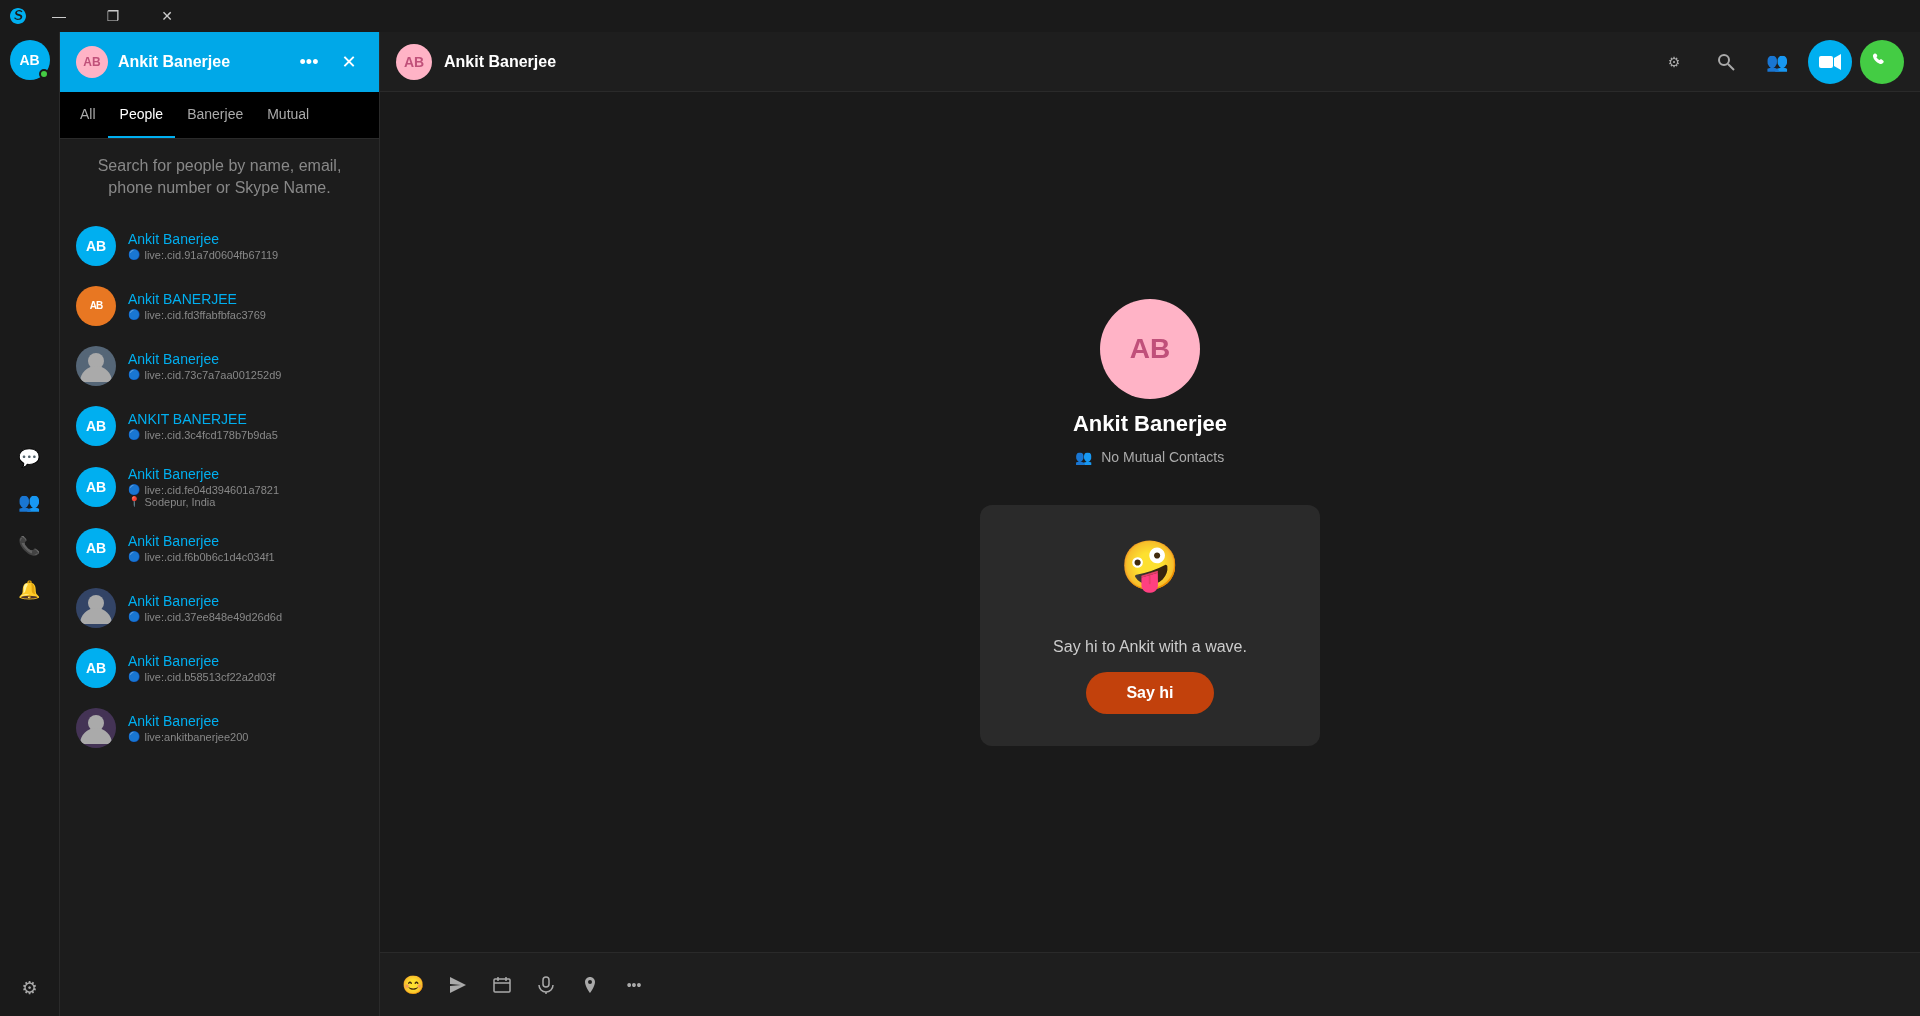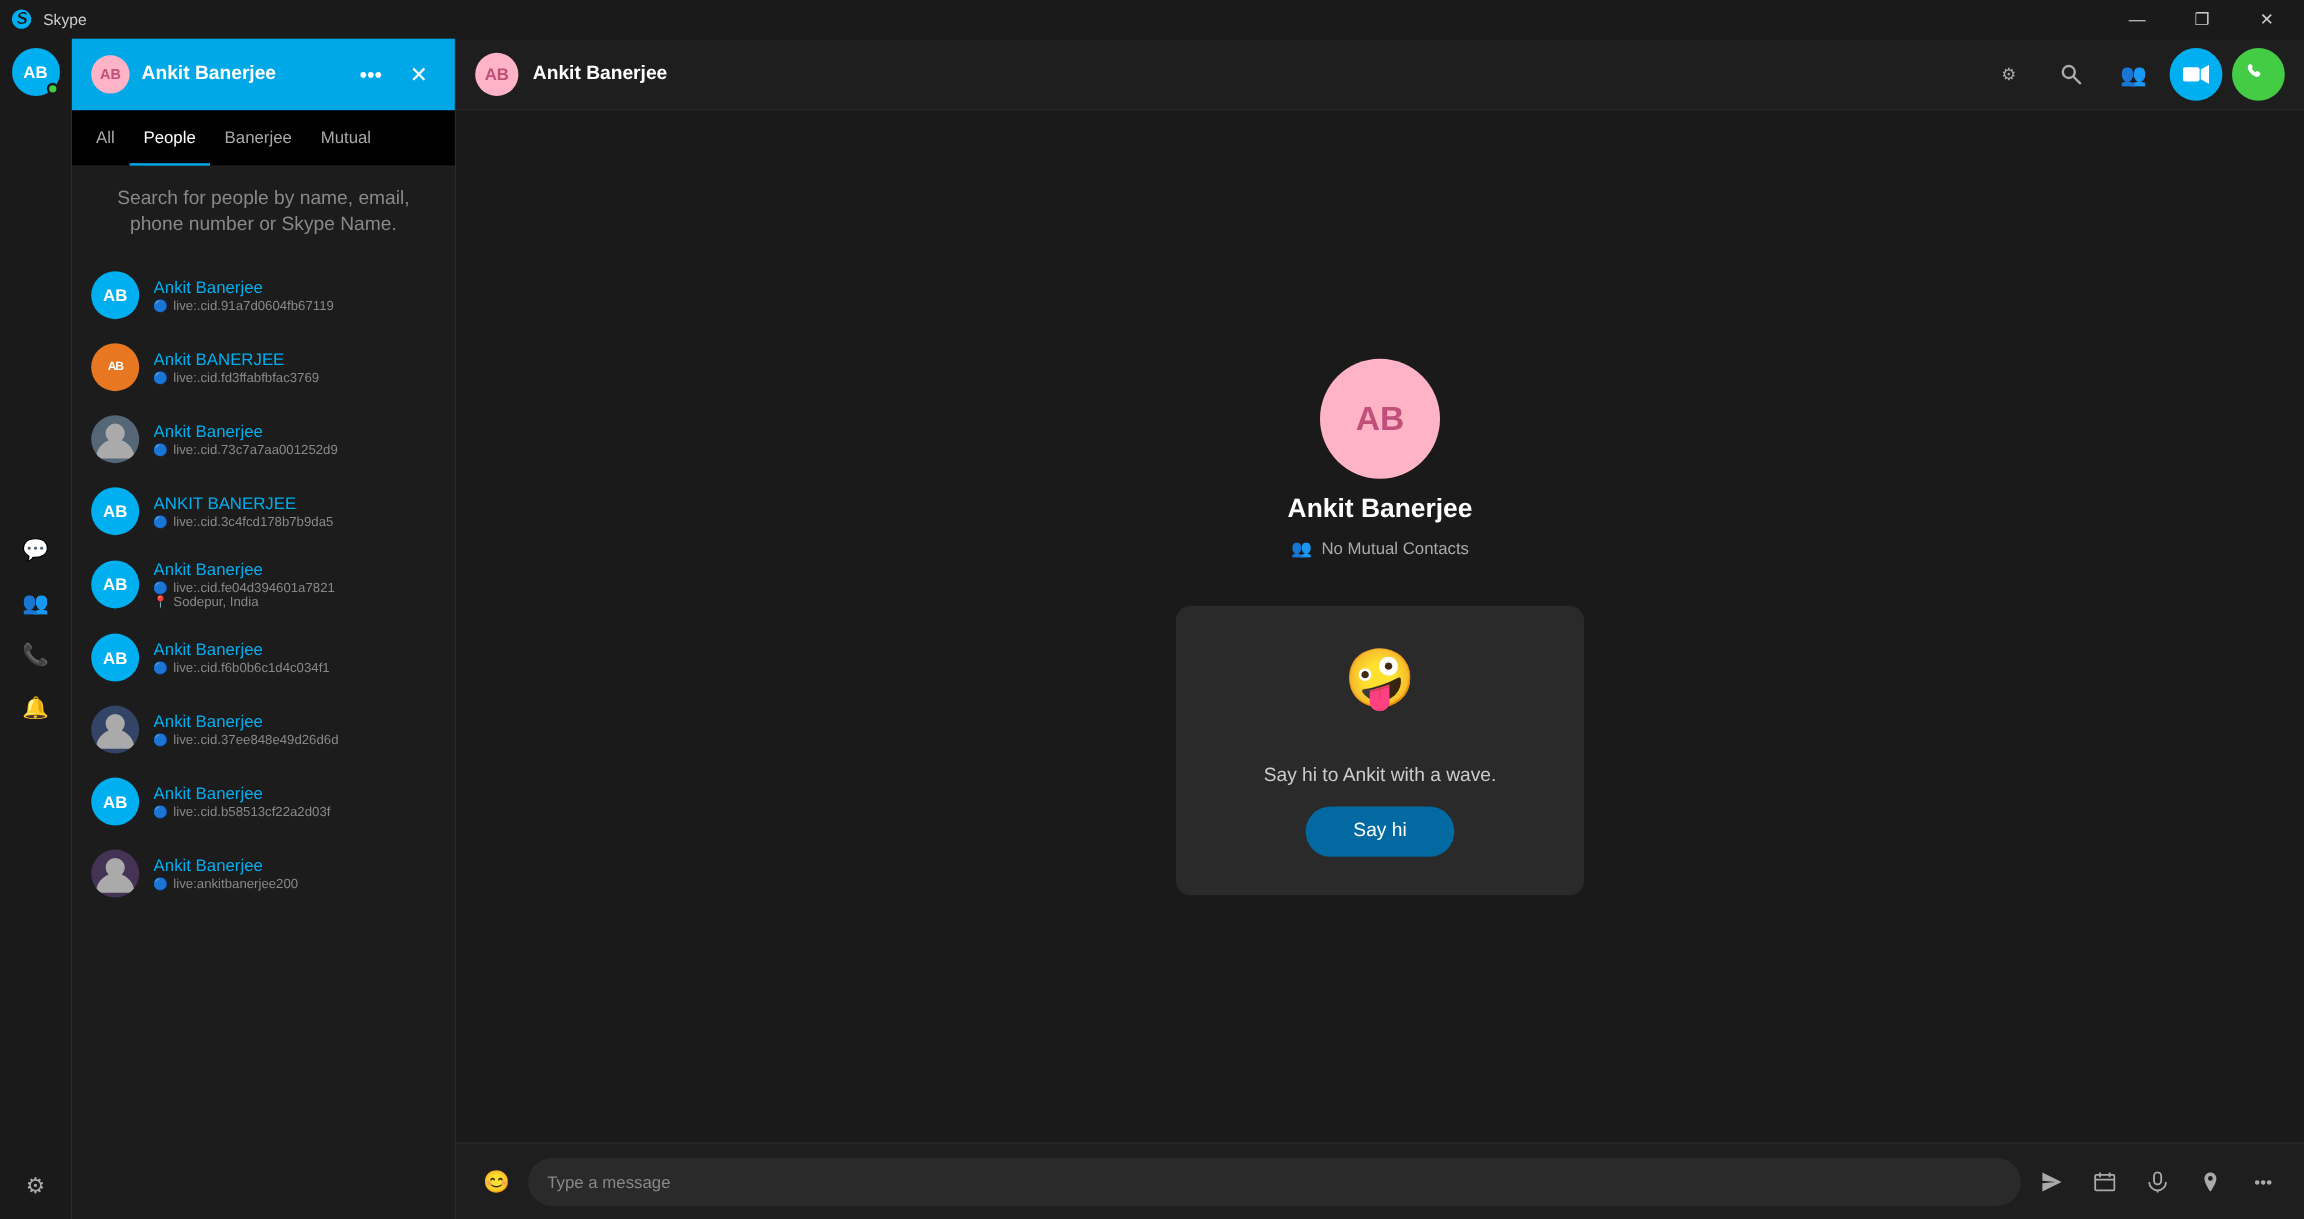--- a/index.html
+++ b/index.html
@@ -116,21 +116,21 @@
       border-radius: 12px;
       padding: 32px 40px;
       display: flex;
       flex-direction: column;
       align-items: center;
       gap: 16px;
       min-width: 340px;
     }
     .wave-emoji { font-size: 48px; }
     .wave-text { font-size: 16px; color: #ccc; text-align: center; margin-top: 28px; }
-    .say-hi-btn { background: #0369a1; border: none; color: #fff; padding: 12px 40px; border-radius: 24px; font-size: 16px; font-weight: 400; cursor: pointer; }
+    .say-hi-btn { background: #c2410c; border: none; color: #fff; padding: 12px 40px; border-radius: 24px; font-size: 16px; font-weight: 700; cursor: pointer; }
 
     
     .message-bar {
       height: 64px;
       background: #1e1e1e;
       border-top: 1px solid #2a2a2a;
       display: flex;
       align-items: center;
       padding: 0 16px;
       gap: 8px;
@@ -140,21 +140,20 @@
     .msg-input { background: transparent; border: none; outline: none; color: #fff; font-size: 14px; flex: 1; }
     .msg-input::placeholder { color: #888; }
   </style>
 </head>
 <body>
 
 <div class="title-bar">
   <svg width="20" height="20" viewBox="0 0 20 20">
     <path d="M10 2C5.6 2 2 5.6 2 10s3.6 8 8 8 8-3.6 8-8-3.6-8-8-8zm1.3 11.8c-1.9.4-3.9-.1-4.9-1.3-.2-.3-.1-.7.2-.9.3-.2.7-.1.9.2.6.8 1.9 1.2 3.3.9 1-.2 1.7-.8 1.7-1.5 0-.5-.4-.9-1.2-1.2l-2-.6c-1.4-.4-2.1-1.2-2.1-2.3 0-1.5 1.3-2.6 3.1-2.9 1.5-.3 3 .1 3.9 1 .2.3.2.7-.1.9-.3.2-.7.2-.9-.1-.6-.6-1.6-.9-2.7-.7-.9.2-1.6.7-1.6 1.4 0 .4.3.8 1 1l2 .6c1.6.5 2.4 1.3 2.4 2.5 0 1.6-1.3 2.8-3 3z" fill="#00aff0"></path>
   </svg>
-  <span style="font-size:13px;color:#ccc;flex:1;">Skype</span>
   <button class="title-btn">—</button>
   <button class="title-btn">❐</button>
   <button class="title-btn close">✕</button>
 </div>
 
 <div class="app-body">
 
   <div class="nav-sidebar">
     <div class="user-avatar-nav">
       <span>AB</span>
@@ -350,23 +349,20 @@
       <div class="wave-card">
         <div class="wave-emoji">🤪</div>
         <div class="wave-text">Say hi to Ankit with a wave.</div>
         <button class="say-hi-btn">Say hi</button>
       </div>
 
     </div>
 
     <div class="message-bar">
       <button class="msg-icon-btn">😊</button>
-      <div class="msg-input-wrap">
-        <input type="text" class="msg-input" placeholder="Type a message" style="">
-      </div>
       <button class="msg-icon-btn">
         <svg width="18" height="18" viewBox="0 0 18 18" fill="#aaa">
             <path d="M1 1l16 8-16 8V10l11-1-11-1V1z"></path>
           </svg>
       </button>
       <button class="msg-icon-btn">
         <svg width="18" height="18" viewBox="0 0 18 18" fill="#aaa">
             <rect x="1" y="3" width="16" height="13" rx="1" stroke="#aaa" stroke-width="1.5" fill="none"></rect>
             <line x1="5" y1="1" x2="5" y2="5" stroke="#aaa" stroke-width="1.5"></line>
             <line x1="13" y1="1" x2="13" y2="5" stroke="#aaa" stroke-width="1.5"></line>

